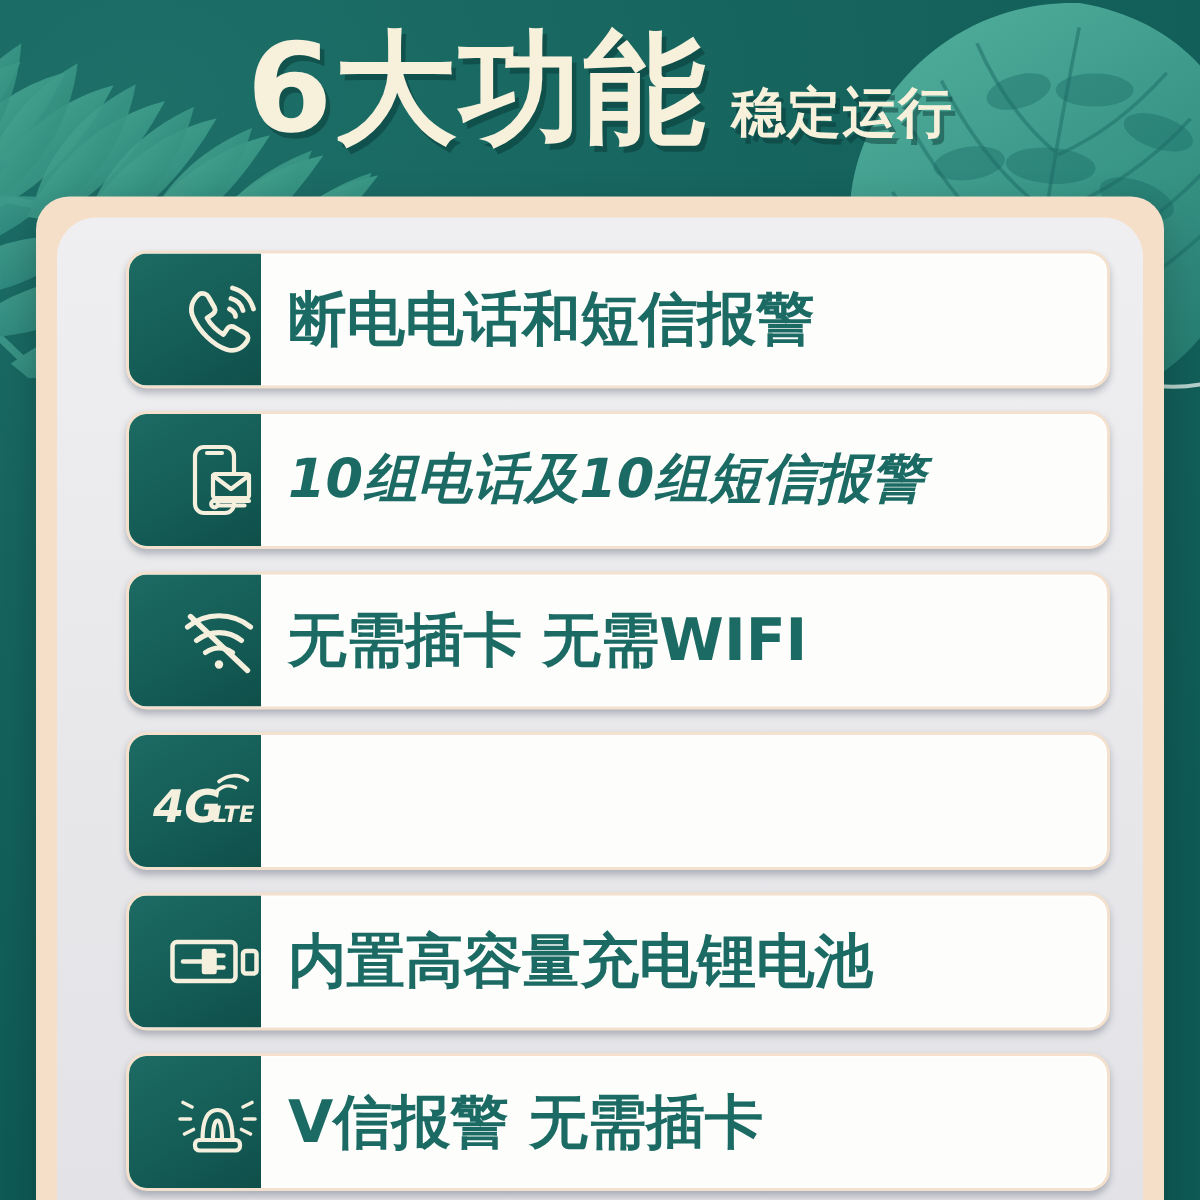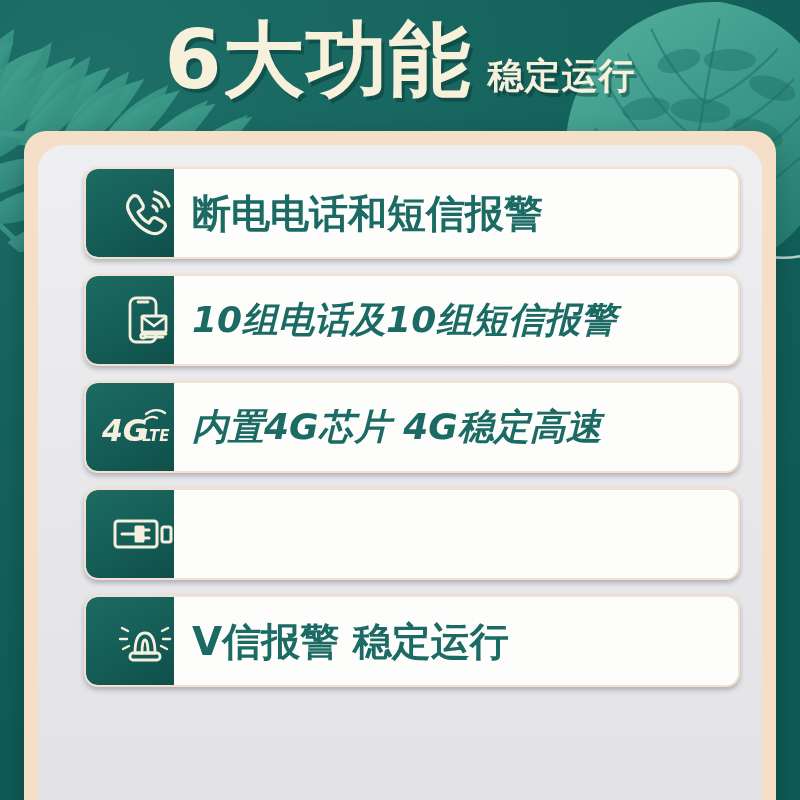--- a/index.html
+++ b/index.html
@@ -240,62 +240,74 @@
             <circle cx="25" cy="44" r="2.2"></circle>
             <rect x="24" y="24" width="24" height="16" rx="1.6" fill="#145a55"></rect>
             <path d="M24 25 L36 34 L48 25"></path>
             <path d="M24 42 h24"></path>
             <path d="M27 45 h18"></path>
           </svg>
         </div>
         <div class="row-text small">10组电话及10组短信报警</div>
       </div>
 
+      <div class="row">
+        <div class="icon-tile">
+          <svg width="56" height="56" viewBox="0 0 56 56" fill="none" stroke="#f4f0dd" stroke-width="3.4" stroke-linecap="round" stroke-linejoin="round">
+            <path d="M7 19 C19 9 37 9 49 19"></path>
+            <path d="M13 28 C22 21 34 21 43 28"></path>
+            <path d="M19 36 C25 32 31 32 37 36"></path>
+            <circle cx="28" cy="44" r="2.8" fill="#f4f0dd" stroke="none"></circle>
+            <path d="M9 12 L47 48" stroke-width="3.6"></path>
+          </svg>
+        </div>
+        <div class="row-text">无需插卡 无需WIFI</div>
+      </div>
 
       <div class="row">
         <div class="icon-tile">
           <svg width="74" height="48" viewBox="0 0 74 48" fill="none">
             <text x="2" y="38" font-family="DejaVu Sans, Liberation Sans, sans-serif" font-size="30" font-weight="bold" font-style="italic" fill="#f4f0dd">4G</text>
             <text x="42" y="38" font-family="DejaVu Sans, Liberation Sans, sans-serif" font-size="15" font-weight="bold" font-style="italic" fill="#f4f0dd">LTE</text>
             <g stroke="#f4f0dd" stroke-width="2.4" fill="none" stroke-linecap="round">
               <path d="M44 18 C48 14 53 13 57 15"></path>
               <path d="M46 11 C52 6 60 6 65 10"></path>
             </g>
           </svg>
         </div>
-        <div class="row-text small">内置4G芯片 4G稳定高速</div>
       </div>
 
       <div class="row">
         <div class="icon-tile">
           <svg width="62" height="44" viewBox="0 0 62 44" fill="none" stroke="#f4f0dd" stroke-width="3" stroke-linecap="round" stroke-linejoin="round">
             <rect x="3" y="9" width="42" height="26" rx="3"></rect>
             <rect x="50" y="15" width="9" height="15" rx="2"></rect>
             <path d="M10 22 h14"></path>
             <path d="M24 15 h7 v14 h-7 z" fill="#f4f0dd"></path>
             <path d="M31 18 h6"></path>
             <path d="M31 26 h6"></path>
           </svg>
         </div>
+        <div class="row-text">内置高容量充电锂电池</div>
       </div>
 
       <div class="row">
         <div class="icon-tile">
           <svg width="58" height="52" viewBox="0 0 58 52" fill="none" stroke="#f4f0dd" stroke-width="2.8" stroke-linecap="round" stroke-linejoin="round">
             <path d="M19 38 C19 26 22 18 29 18 C36 18 39 26 39 38 Z"></path>
             <path d="M26 38 C26 30 27 25 29 25 C31 25 32 30 32 38"></path>
             <rect x="14" y="38" width="30" height="7" rx="3"></rect>
             <g stroke-width="2.4">
               <path d="M12 16 L6 13"></path>
               <path d="M11 24 L4 24"></path>
               <path d="M13 31 L7 34"></path>
               <path d="M46 16 L52 13"></path>
               <path d="M47 24 L54 24"></path>
               <path d="M45 31 L51 34"></path>
             </g>
           </svg>
         </div>
-        <div class="row-text">V信报警 稳定运行</div>
+        <div class="row-text">V信报警 无需插卡</div>
       </div>
 
     </div>
   </div>
 </div>
 
 </body></html>

